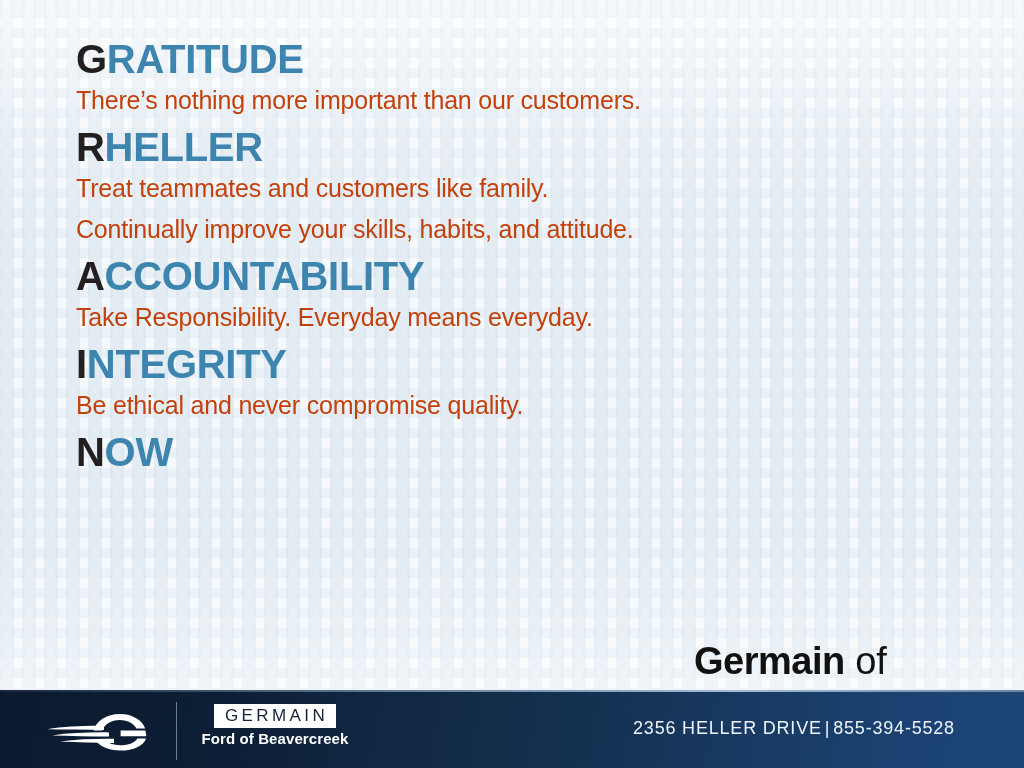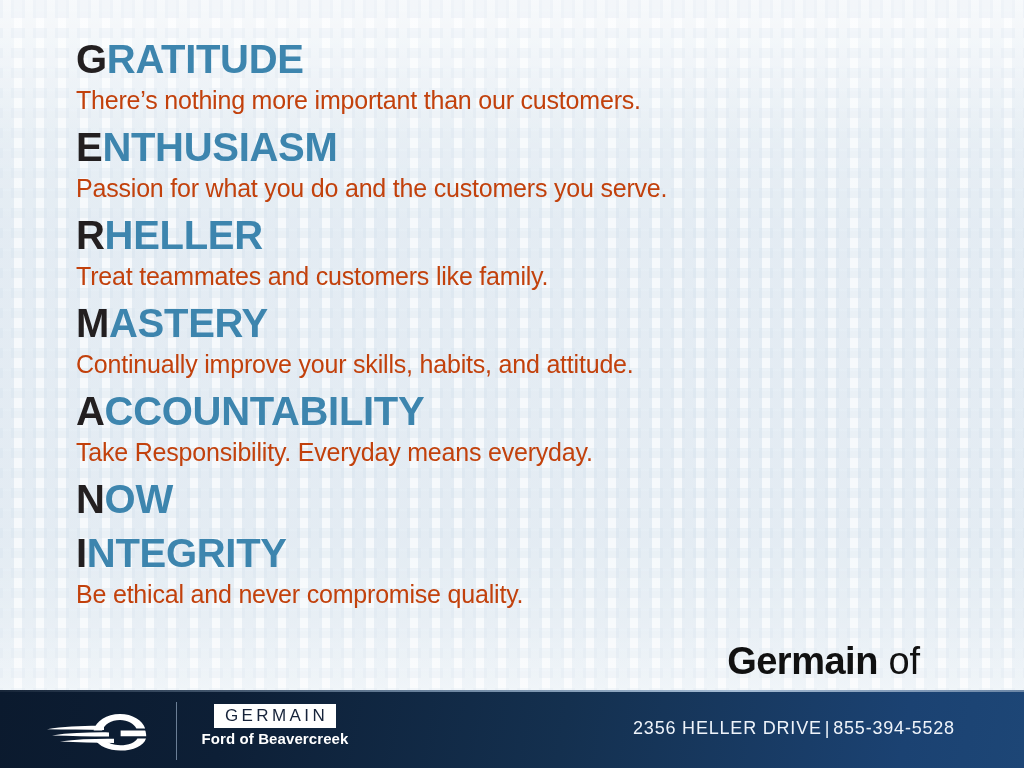--- a/index.html
+++ b/index.html
@@ -110,21 +110,20 @@
   
   #dealer-lockup {
     position: absolute;
     left: 694px;
     top: 638px;
     font-family: "Liberation Sans", sans-serif;
     font-size: 38px;
     line-height: 46px;
     color: #111111;
     white-space: nowrap;
-    text-align: right;
   }
   #dealer-lockup .dealer-brand {
     font-weight: bold;
     letter-spacing: -0.5px;
   }
   #dealer-lockup .dealer-of {
     font-weight: normal;
   }
   #dealer-lockup .dealer-store {
     font-weight: bold;
@@ -220,47 +219,42 @@
   <div id="bg-texture-offset"></div>
   <div id="bg-wash"></div>
 
   <div id="values-list">
 
     <div class="value-block">
       <div class="value-word"><span class="initial">G</span><span class="rest">RATITUDE</span></div>
       <div class="value-desc">There’s nothing more important than our customers.</div>
     </div>
 
-    <div class="value-block">
-      <div class="value-word"><span class="initial">E</span><span class="rest">NTHUSIASM</span></div>
-      <div class="value-desc">Passion for what you do and the customers you serve.</div>
-    </div>
 
     <div class="value-block">
       <div class="value-word"><span class="initial">R</span><span class="rest">HELLER</span></div>
       <div class="value-desc">Treat teammates and customers like family.</div>
     </div>
 
     <div class="value-block">
-      <div class="value-word"><span class="initial">M</span><span class="rest">ASTERY</span></div>
       <div class="value-desc">Continually improve your skills, habits, and attitude.</div>
     </div>
 
     <div class="value-block">
       <div class="value-word"><span class="initial">A</span><span class="rest">CCOUNTABILITY</span></div>
       <div class="value-desc">Take Responsibility. Everyday means everyday.</div>
     </div>
 
     <div class="value-block">
-      <div class="value-word"><span class="initial">N</span><span class="rest">OW</span></div>
-    </div>
-
-    <div class="value-block">
       <div class="value-word"><span class="initial">I</span><span class="rest">NTEGRITY</span></div>
       <div class="value-desc">Be ethical and never compromise quality.</div>
+    </div>
+
+    <div class="value-block">
+      <div class="value-word"><span class="initial">N</span><span class="rest">OW</span></div>
     </div>
 
   </div>
 
   <div id="dealer-lockup">
     <span class="dealer-brand">Germain</span><span class="dealer-of"> of</span>
     <span class="dealer-store">Beavercreek</span>
   </div>
 
   <div id="footer-bar">

